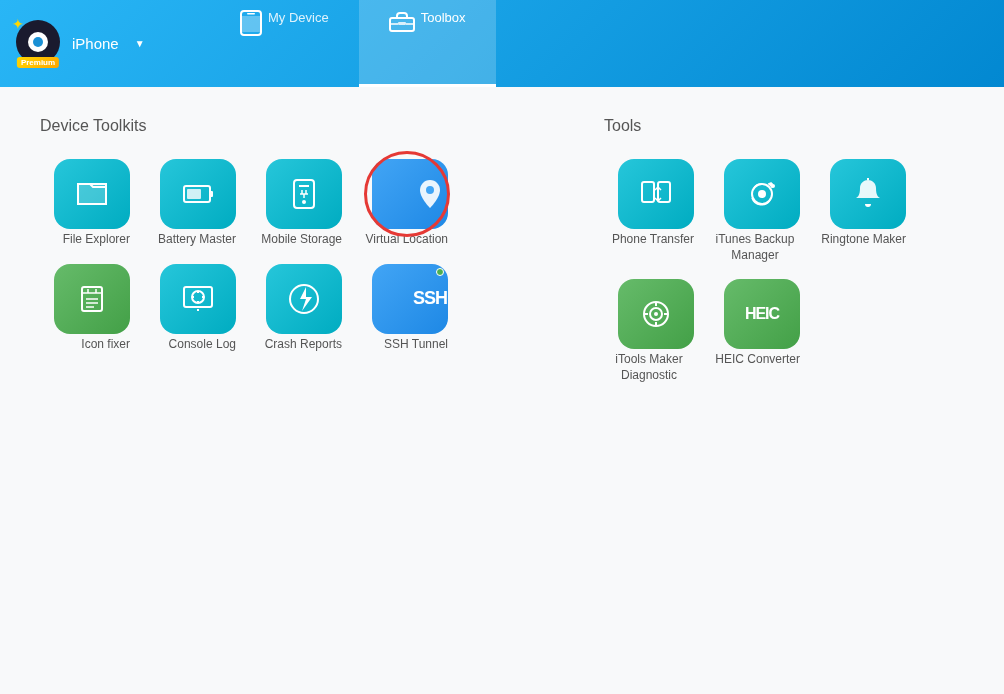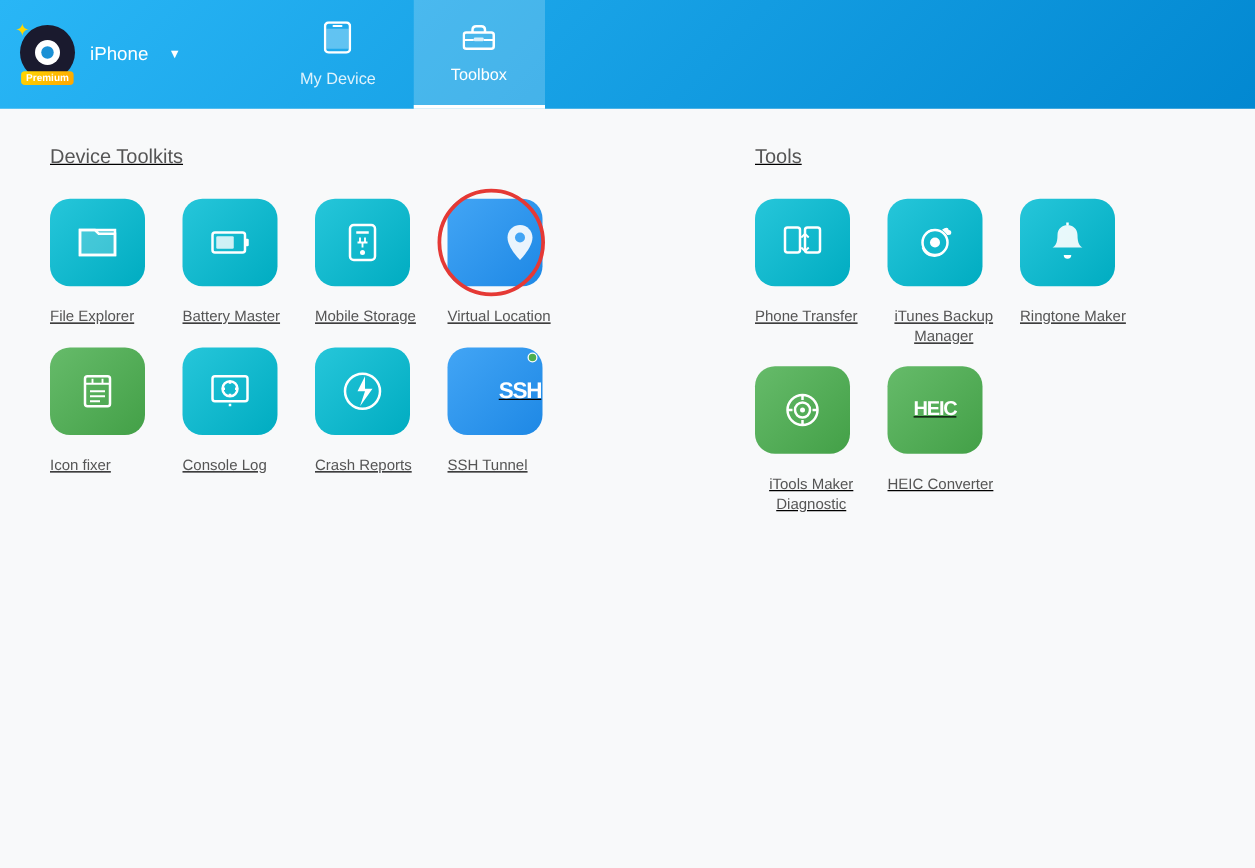--- a/index.html
+++ b/index.html
@@ -84,22 +84,20 @@
     }
 
     .nav-tabs {
       display: flex;
       align-items: flex-end;
       margin-left: 0;
     }
 
     .nav-tab {
       display: flex;
-      flex-direction: column;
-      align-items: center;
       justify-content: center;
       padding: 10px 30px;
       color: rgba(255,255,255,0.85);
       cursor: pointer;
       height: 87px;
       gap: 6px;
       font-size: 13px;
       transition: background 0.2s;
     }
 
@@ -115,21 +113,20 @@
       top: 8px; right: 8px;
       display: flex; gap: 6px;
     }
 
     
     .main-content {
       padding: 30px 40px;
       height: calc(694px - 87px);
       overflow-y: auto;
       background: #f8f9fa;
-      text-decoration: underline;
     }
 
     .sections-wrapper {
       display: flex;
       gap: 60px;
     }
 
     .section {
       flex: 1;
     }
@@ -143,22 +140,22 @@
 
     .tools-grid {
       display: flex;
       flex-wrap: wrap;
       gap: 16px;
     }
 
     .tool-item {
       display: flex;
       flex-direction: column;
-      align-items: flex-start;
-      gap: 17px;
+      align-items: flex-end;
+      gap: 3px;
       cursor: pointer;
       width: 90px;
     }
 
     .tool-icon {
       width: 76px; height: 70px;
       border-radius: 16px;
       display: flex;
       align-items: center;
       justify-content: center;

